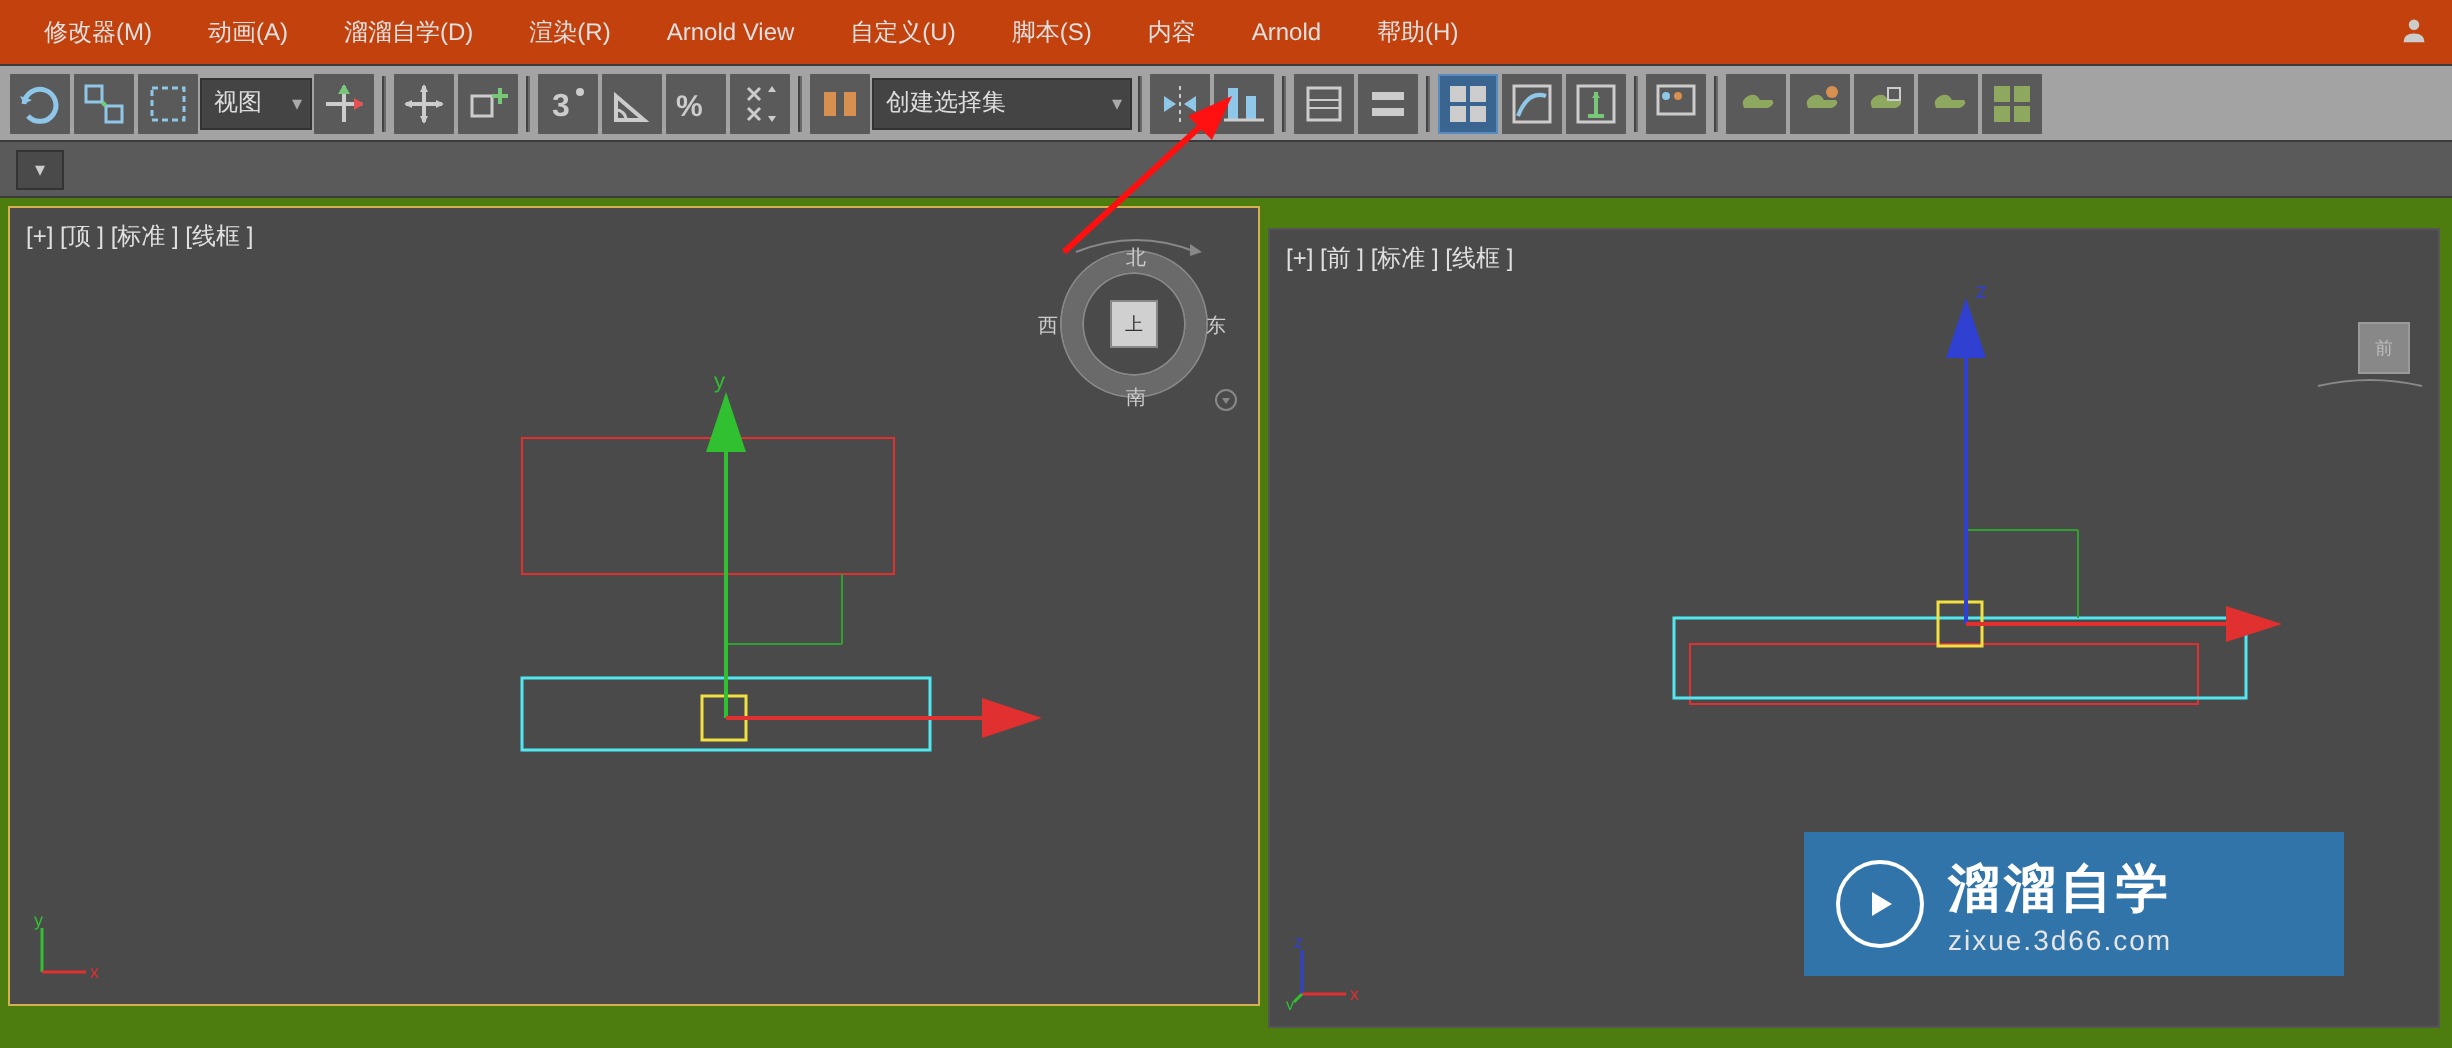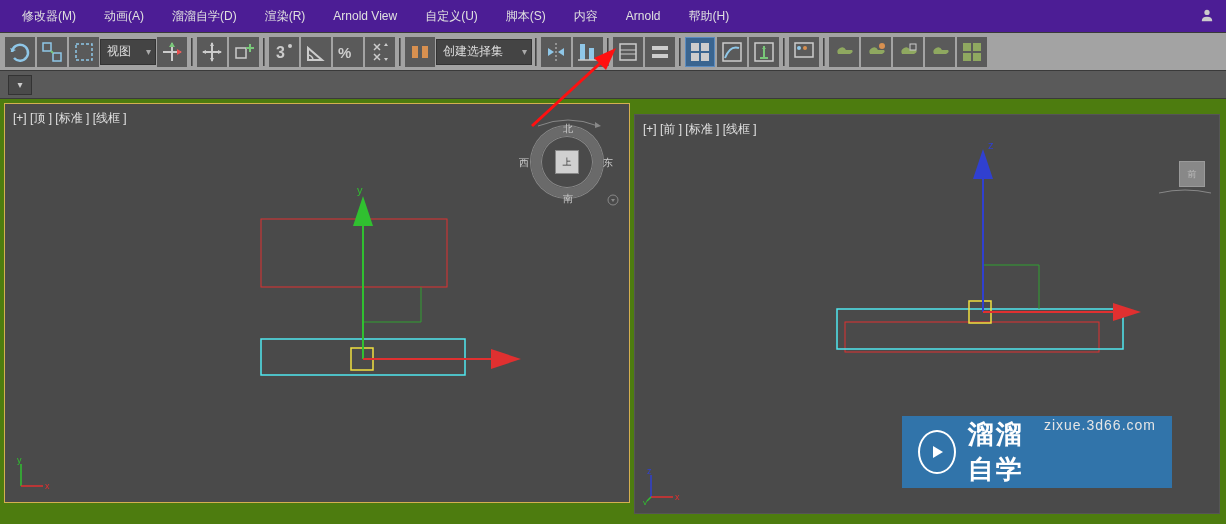--- a/index.html
+++ b/index.html
@@ -11,21 +11,21 @@
       font-size: 12px;
       color: #e0e0e0;
       overflow: hidden;
       position: relative;
     }
 
     
     .menubar {
       width: 100%;
       height: 24px;
-      background: #4c1d95;
+      background: #c2410c;
       border-bottom: 1px solid #3a3a3a;
       display: flex;
       align-items: center;
       padding: 16px 8px;
     }
     .menubar-item {
       padding: 0 14px;
       cursor: pointer;
       line-height: 24px;
       font-family: SimSun, sans-serif;
@@ -83,21 +83,21 @@
       position: relative;
       cursor: pointer;
     }
     .tool-dropdown::after {
       content: "▾";
       position: absolute;
       right: 4px;
       font-size: 10px;
       color: #aaa;
     }
-    .tool-dropdown.wide { width: 96px; }
+    .tool-dropdown.wide { width: 130px; }
     .tool-dropdown.narrow { width: 56px; }
 
     
     .secbar {
       width: 100%;
       height: 28px;
       background: #5a5a5a;
       border-bottom: 1px solid #3a3a3a;
       display: flex;
       align-items: center;
@@ -238,21 +238,21 @@
       width: 44px;
       height: 44px;
       border: 2px solid #fff;
       border-radius: 50%;
       display: flex;
       align-items: center;
       justify-content: center;
       margin-right: 12px;
     }
     .watermark-logo svg { width: 20px; height: 20px; }
-    .watermark-text { display: flex; flex-direction: row; }
+    .watermark-text { display: flex; flex-direction: column; align-items: center; }
     .watermark-title { font-size: 26px; font-weight: bold; color: #fff; letter-spacing: 2px; }
     .watermark-url { font-size: 14px; color: #e5e5e5; letter-spacing: 1px; }
   </style>
 </head>
 <body>
 
 <div class="menubar">
   <div class="menubar-item">修改器(M)</div>
   <div class="menubar-item">动画(A)</div>
   <div class="menubar-item">溜溜自学(D)</div>

